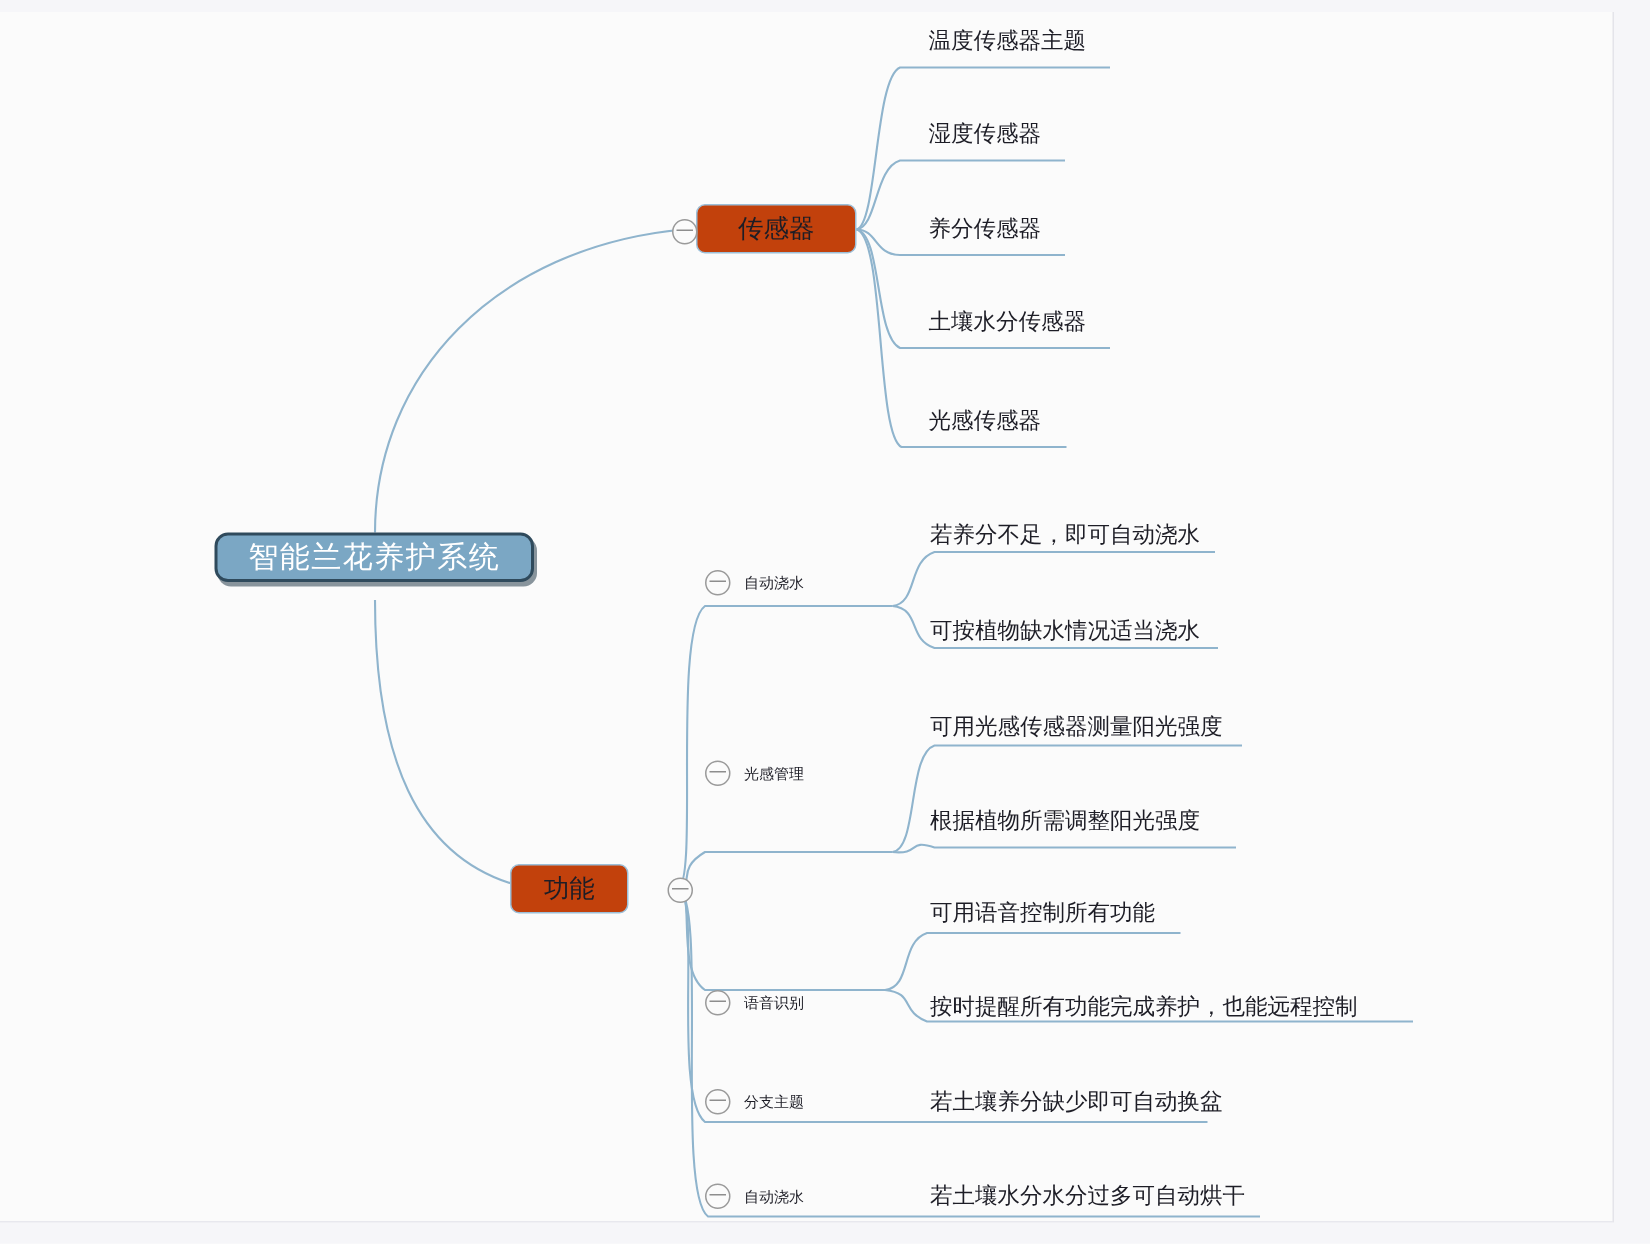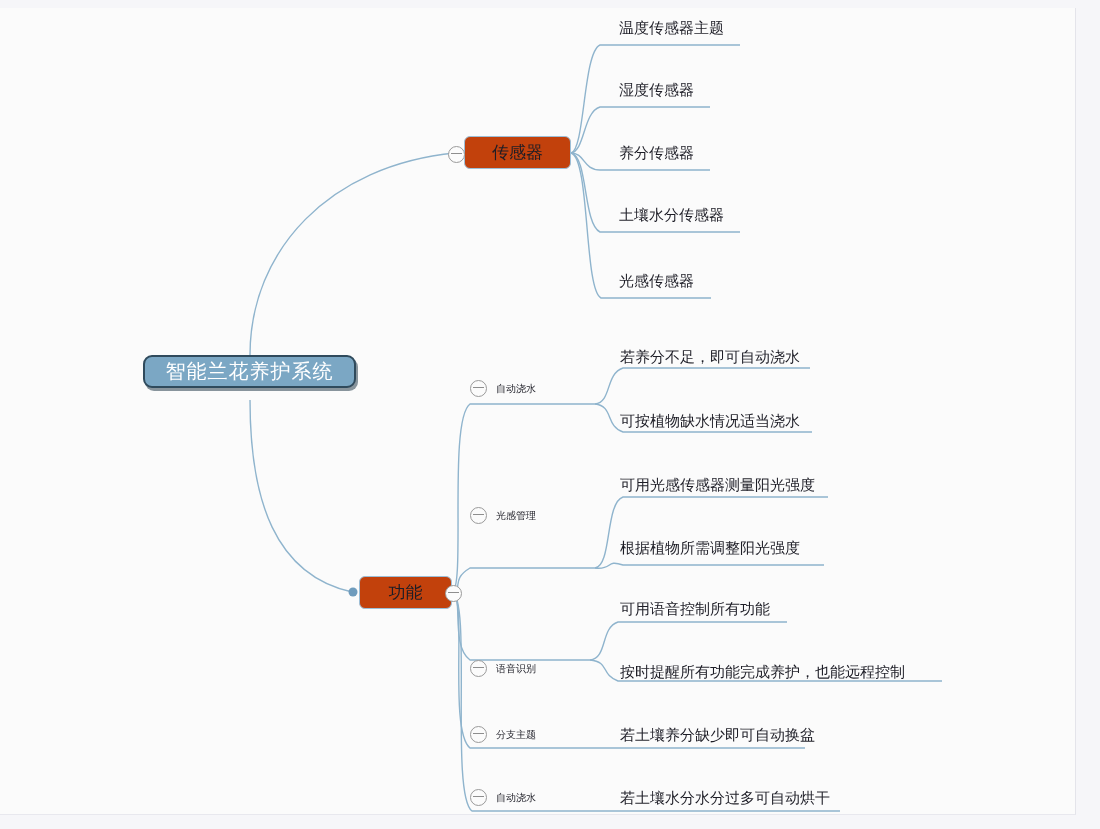--- a/index.html
+++ b/index.html
@@ -163,21 +163,21 @@
   <div class="node leaf-node" style="left:619px; top:145px;">
     <span>养分传感器</span>
   </div>
   <div class="node leaf-node" style="left:619px; top:207px;">
     <span>土壤水分传感器</span>
   </div>
   <div class="node leaf-node" style="left:619px; top:273px;">
     <span>光感传感器</span>
   </div>
 
-  <div class="node branch-node" style="left:359px; top:576px; width:93px; height:33px;">
+  <div class="node branch-node" style="left:340px; top:576px; width:79px; height:33px;">
     <span>功能</span>
   </div>
   <span class="collapse-icon on-edge" style="left:445px; top:585px;"></span>
 
   <div class="node sub-node" style="left:470px; top:380px;">
     <span class="collapse-icon"></span>
     <span class="sub-label">自动浇水</span>
   </div>
   <div class="node sub-node" style="left:470px; top:507px;">
     <span class="collapse-icon"></span>

